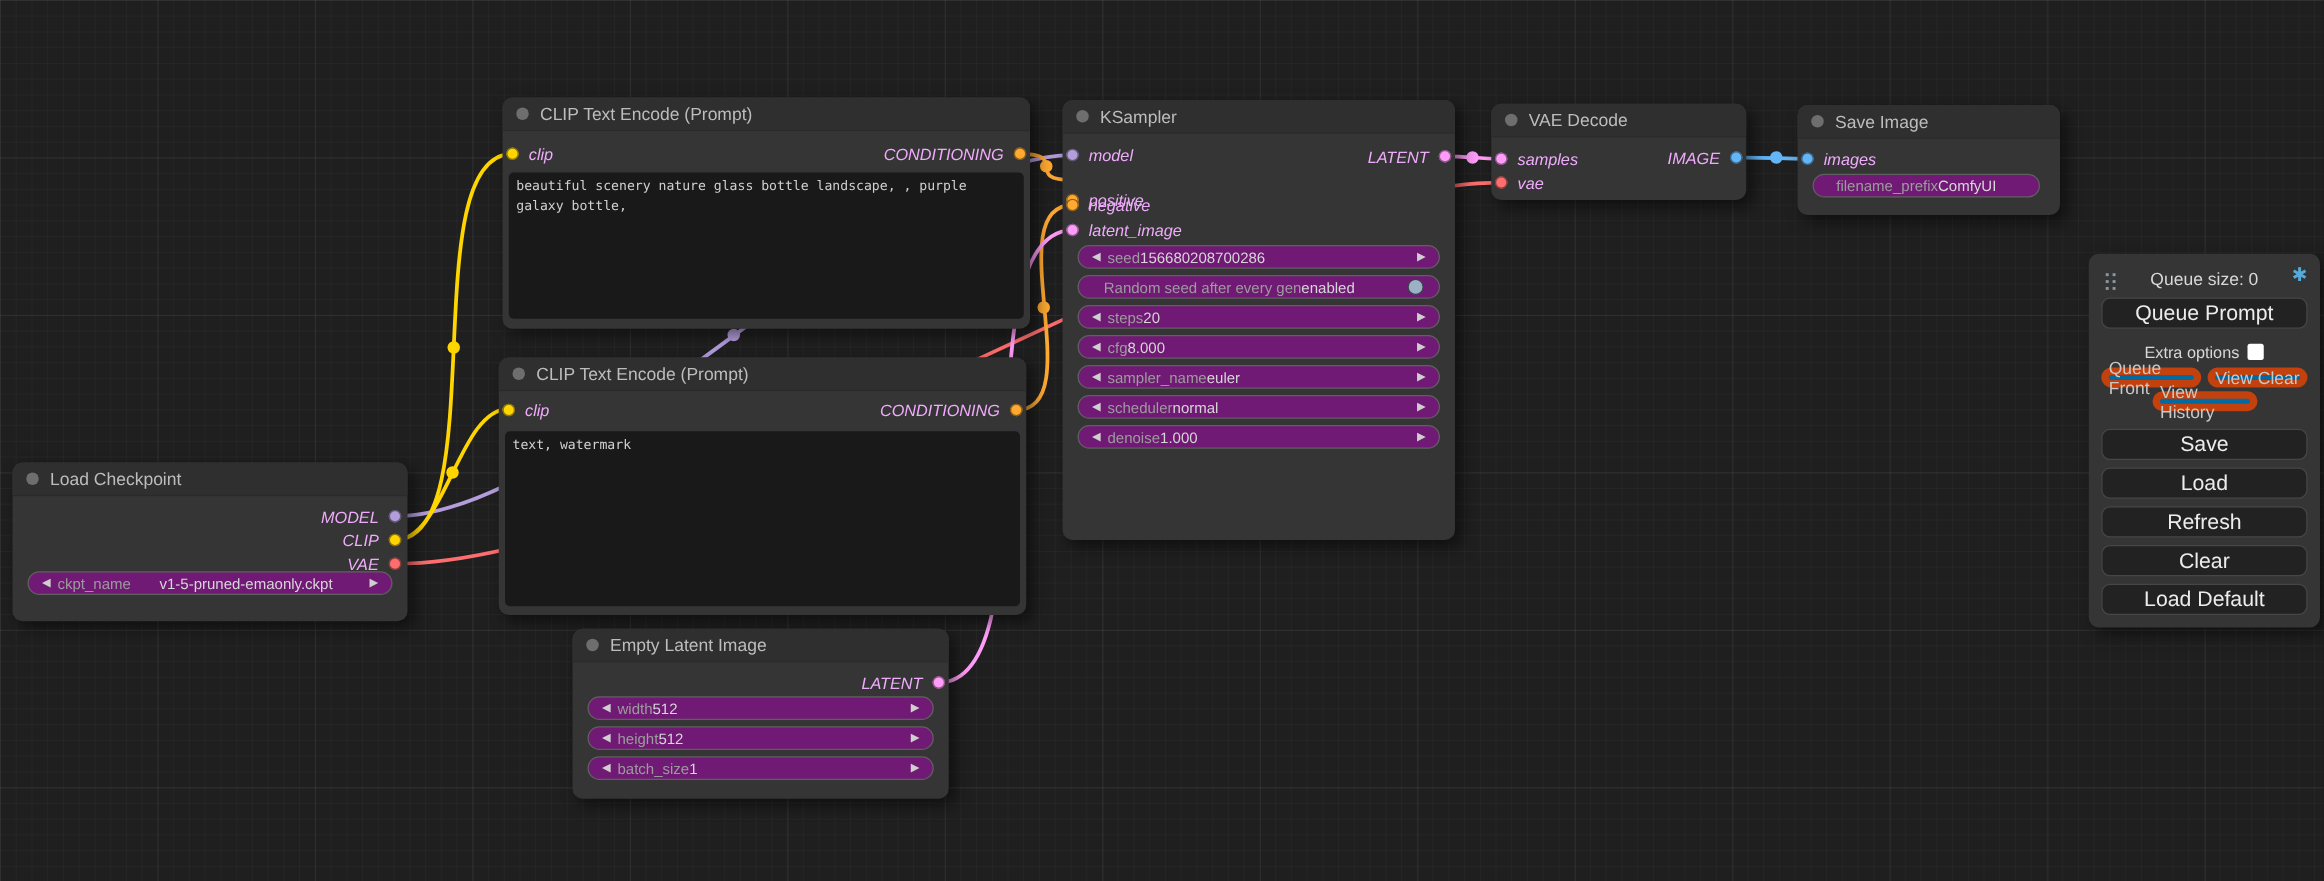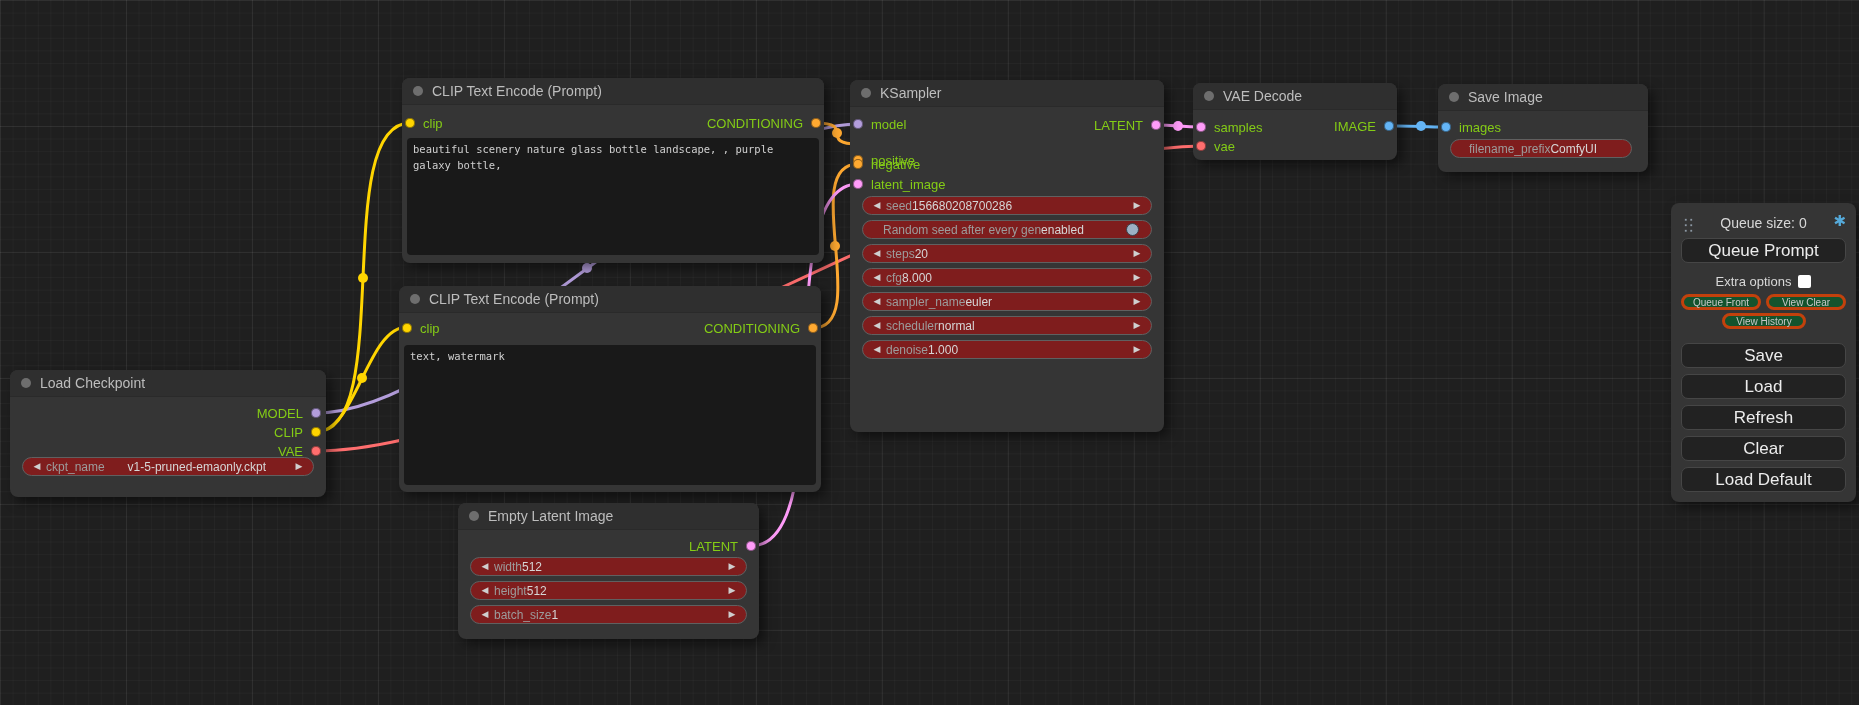--- a/index.html
+++ b/index.html
@@ -16,22 +16,22 @@
   .node{position:absolute;background:#353535;border-radius:8px;z-index:2;
     box-shadow:5px 5px 12px rgba(0,0,0,0.5);}
   .ntitle{height:26px;background:#2f2f2f;border-radius:8px 8px 0 0;display:flex;
     align-items:center;padding:0 11px;gap:9px;border-bottom:1px solid #2a2a2a;}
   .tdot{width:10px;height:10px;border-radius:50%;background:#6e6e6e;flex:none;}
   .ttext{font-size:14px;color:#bdbdbd;white-space:nowrap;}
   .port{position:absolute;display:flex;align-items:center;gap:8px;height:14px;}
   .port.out{flex-direction:row-reverse;}
   .pdot{width:10px;height:10px;border-radius:50%;flex:none;
     box-shadow:inset 0 0 0 1px rgba(0,0,0,0.45);}
-  .plabel{font-size:13px;color:#84cc16;white-space:nowrap;}
-  .widget{position:absolute;height:19px;background:#7f1d1d;border:1px solid #606060;
+  .plabel{font-size:13px;color:#f0abfc;white-space:nowrap;font-style:italic;}
+  .widget{position:absolute;height:19px;background:#701a75;border:1px solid #606060;
     border-radius:10px;display:flex;align-items:center;box-sizing:border-box;
     font-size:12px;padding:0 8px;}
   .warrow{font-size:9px;color:#cfcfcf;width:12px;text-align:center;line-height:1;flex:none;}
   .wlabel{color:#9c9c9c;margin-left:3px;white-space:nowrap;}
   .wvalue{flex:1;text-align:left;color:#d6d6d6;margin-right:10px;white-space:nowrap;}
   .widget.center-value .wvalue{text-align:center;margin-right:4px;}
   .widget.no-arrows{padding:0 12px;}
   .toggle-circle{width:13px;height:13px;border-radius:50%;background:#9cb1c4;
     border:1px solid #39414a;box-sizing:border-box;flex:none;margin-left:6px;}
   .ntext{position:absolute;background:#191919;border:none;border-radius:4px;color:#d0d0d0;
@@ -42,23 +42,23 @@
     background:#353535;border-radius:8px;box-shadow:5px 5px 12px rgba(0,0,0,0.5);}
   .qheader{position:absolute;left:0;top:10px;width:100%;height:20px;display:flex;
     align-items:center;justify-content:center;font-size:14px;color:#d8d8d8;}
   .qhandle{position:absolute;left:12px;top:14px;width:11px;height:16px;
     background-image:radial-gradient(#8b97a3 1.1px, transparent 1.3px);
     background-size:5.5px 5.5px;}
   .qgear{position:absolute;right:10px;top:10px;font-size:15px;line-height:1;}
   .qbtn{position:absolute;left:10px;width:165px;height:25px;background:#222;
     border:1px solid #464646;border-radius:7px;box-sizing:border-box;display:flex;
     align-items:center;justify-content:center;font-size:17px;color:#ececec;}
-  .qbtn-sm{position:absolute;height:16px;background:#14532d;border:3px solid #c2410c;
+  .qbtn-sm{position:absolute;height:16px;background:#0369a1;border:6px solid #c2410c;
     border-radius:8px;box-sizing:border-box;display:flex;align-items:center;
-    justify-content:center;font-size:10px;color:#c8c8c8;}
+    justify-content:center;font-size:14px;color:#c8c8c8;}
   .qextra{position:absolute;left:0;top:71px;width:100%;display:flex;align-items:center;
     justify-content:center;gap:7px;font-size:13px;color:#d8d8d8;}
   .qcheck{width:13px;height:13px;background:#fff;border-radius:2px;}
 </style>
 </head>
 <body>
 
 <div class="stage">
 
   <svg class="links" width="1859" height="705">

